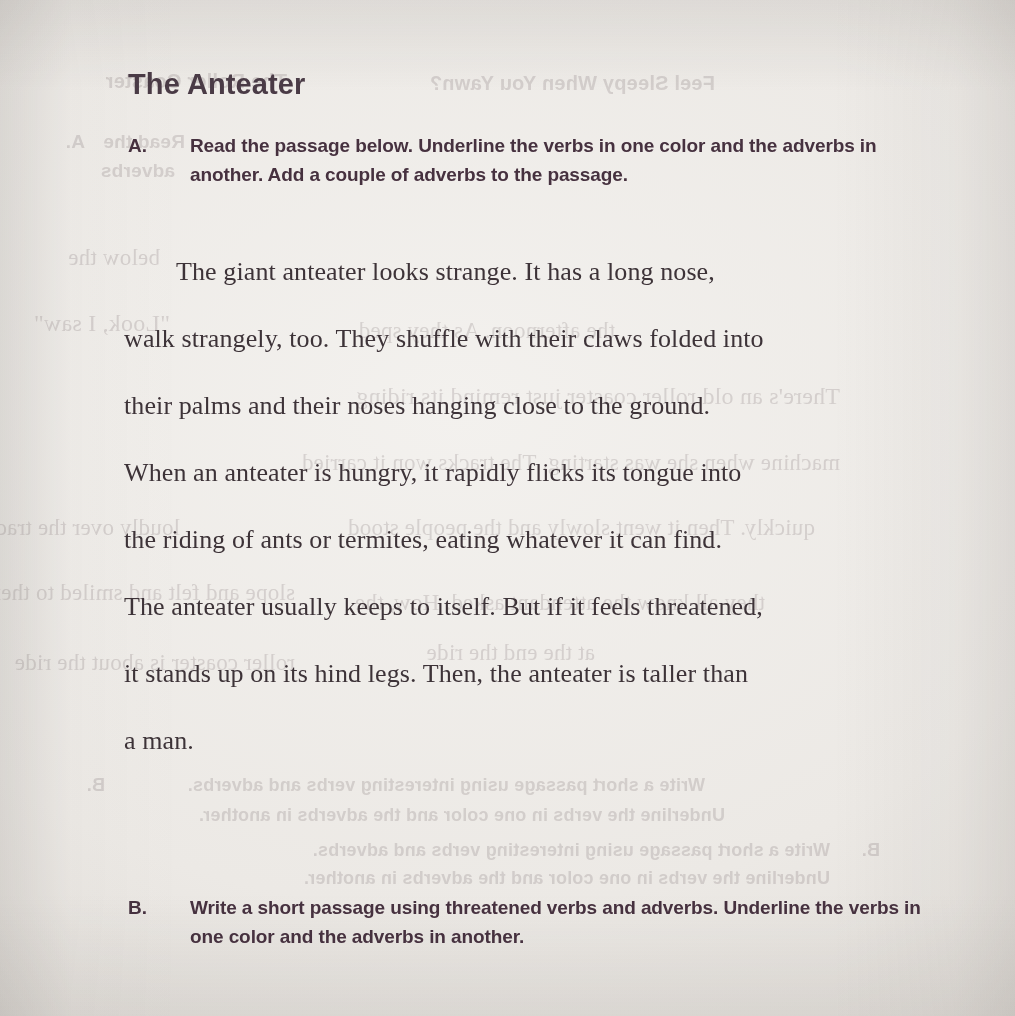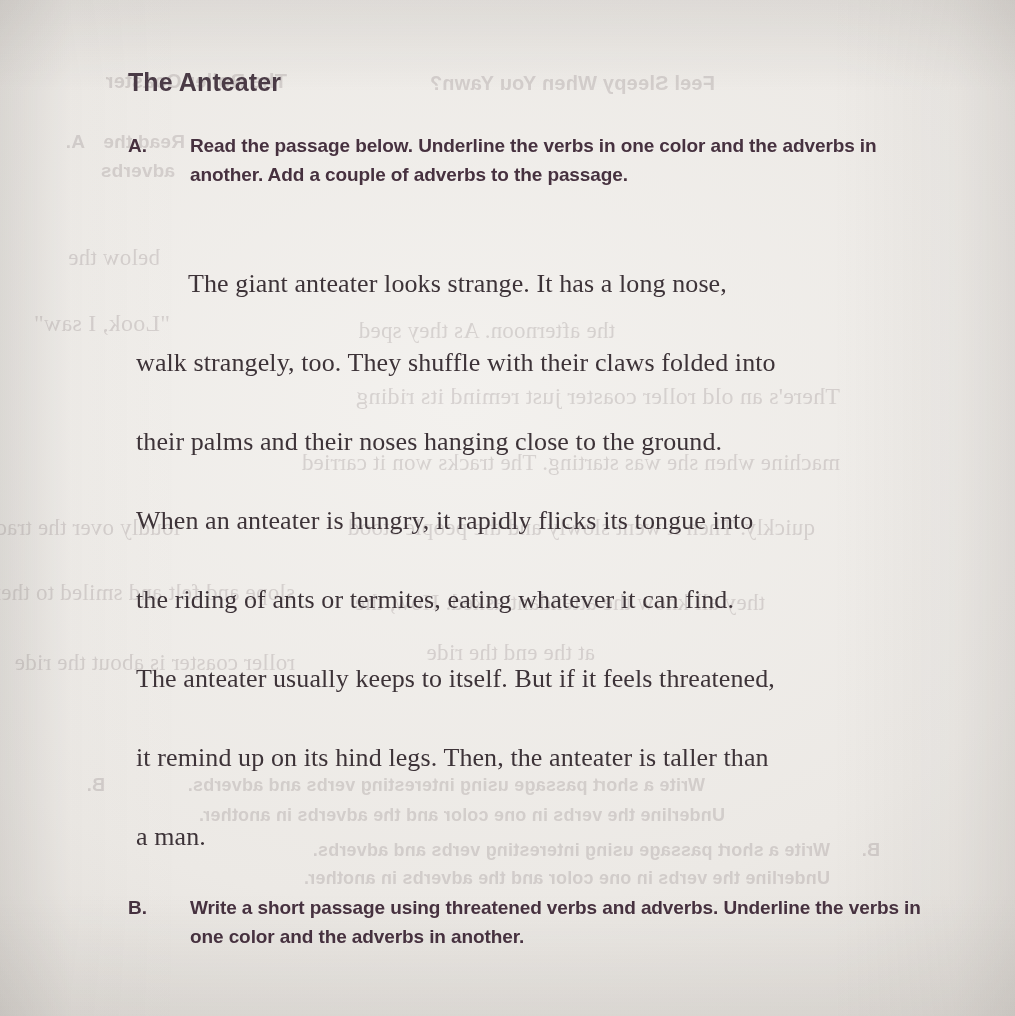--- a/index.html
+++ b/index.html
@@ -58,21 +58,21 @@
     position: relative;
     z-index: 2;
   }
 
   .doc-title {
     position: absolute;
     left: 128px;
     top: 68px;
     font-family: "Liberation Sans", sans-serif;
     font-weight: bold;
-    font-size: 25px;
+    font-size: 29px;
     color: #4a3b46;
     letter-spacing: 0.1px;
   }
 
   .item {
     position: absolute;
     display: flex;
     align-items: flex-start;
     font-family: "Liberation Sans", sans-serif;
     font-weight: bold;
@@ -99,21 +99,21 @@
     left: 124px;
     top: 238px;
     width: 790px;
     font-family: "Liberation Serif", serif;
     font-size: 26px;
     color: #3d3338;
     line-height: 67px;
     letter-spacing: 0.1px;
   }
   .passage .indent { display: inline-block; width: 52px; }
-  .passage p { margin: 12px; }
+  .passage p { margin: 0; }
 </style>
 </head>
 <body>
 
 <div class="page">
 
   <div class="bleed-layer" id="bleed-layer">
       <div class="bleed-line" style="left: 728px; top: 70px; font-size: 20px;">The Roller Coaster</div>
       <div class="bleed-line" style="left: 300px; top: 72px; font-size: 20px;">Feel Sleepy When You Yawn?</div>
       <div class="bleed-line" style="left: 930px; top: 131px; font-size: 19px;">A.</div>
@@ -147,21 +147,21 @@
       <div class="item-text">Read the passage below. Underline the verbs in one color and the adverbs in another. Add a couple of adverbs to the passage.</div>
     </div>
 
     <div class="passage" id="passage">
         <p><span class="indent"></span><span>The giant anteater looks strange. It has a long nose,</span></p>
         <p><span>walk strangely, too. They shuffle with their claws folded into</span></p>
         <p><span>their palms and their noses hanging close to the ground.</span></p>
         <p><span>When an anteater is hungry, it rapidly flicks its tongue into</span></p>
         <p><span>the riding of ants or termites, eating whatever it can find.</span></p>
         <p><span>The anteater usually keeps to itself. But if it feels threatened,</span></p>
-        <p><span>it remind up on its hind legs. Then, the anteater is taller than</span></p>
+        <p><span>it stands up on its hind legs. Then, the anteater is taller than</span></p>
         <p><span>a man.</span></p>
       </div>
 
     <div class="item" id="instruction-b">
       <div class="item-letter">B.</div>
       <div class="item-text">Write a short passage using threatened verbs and adverbs. Underline the verbs in one color and the adverbs in another.</div>
     </div>
 
   </div>
 </div>

